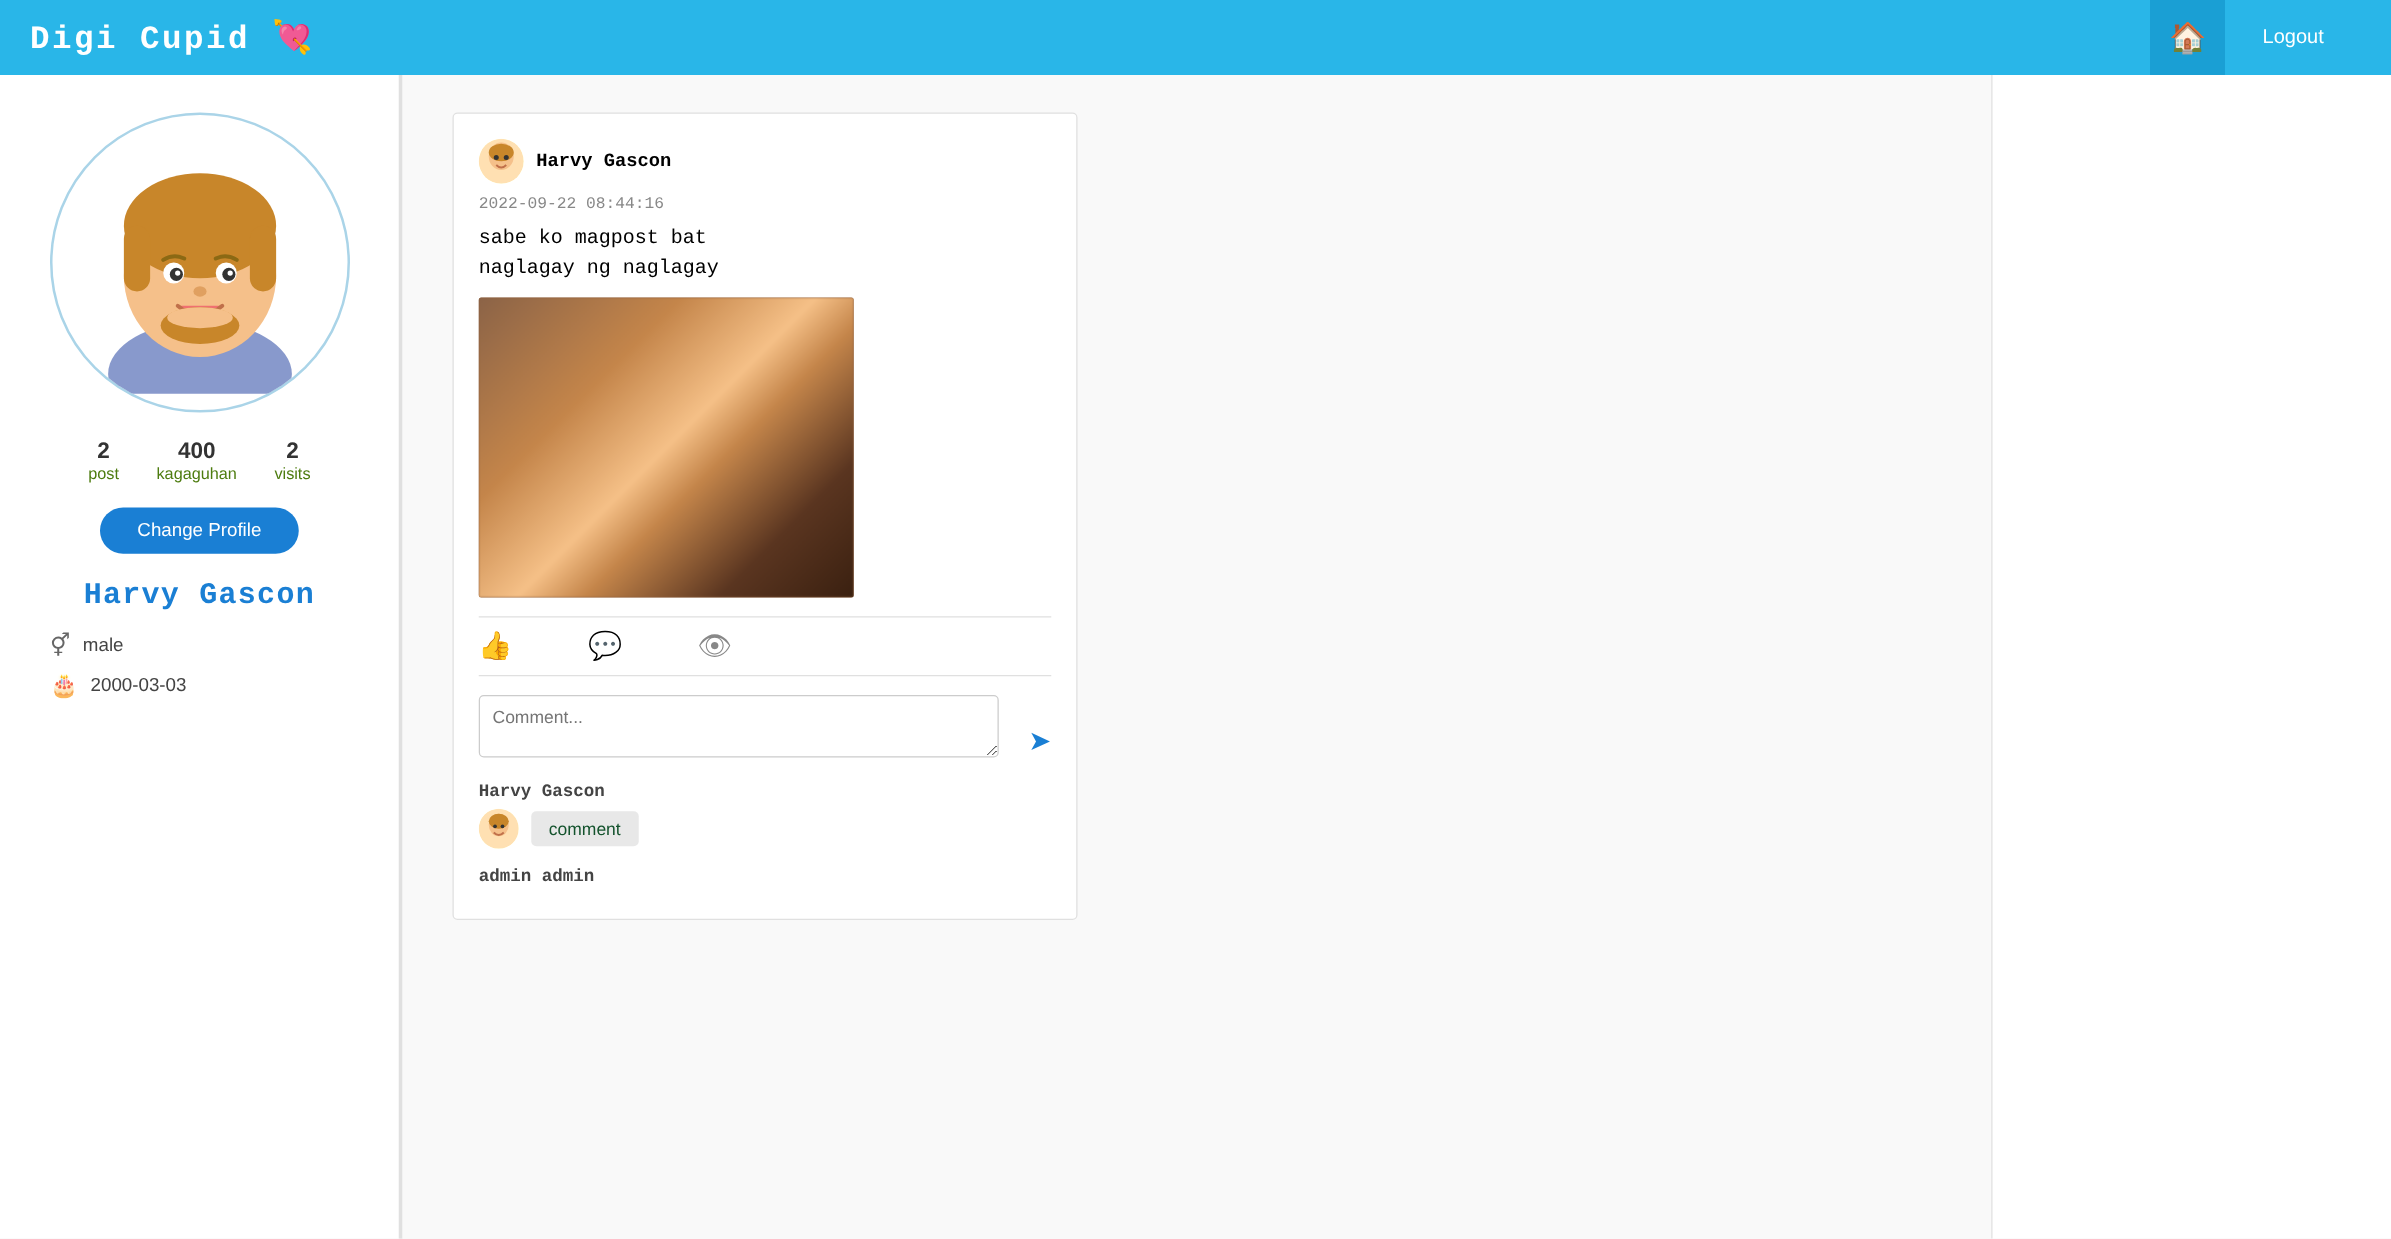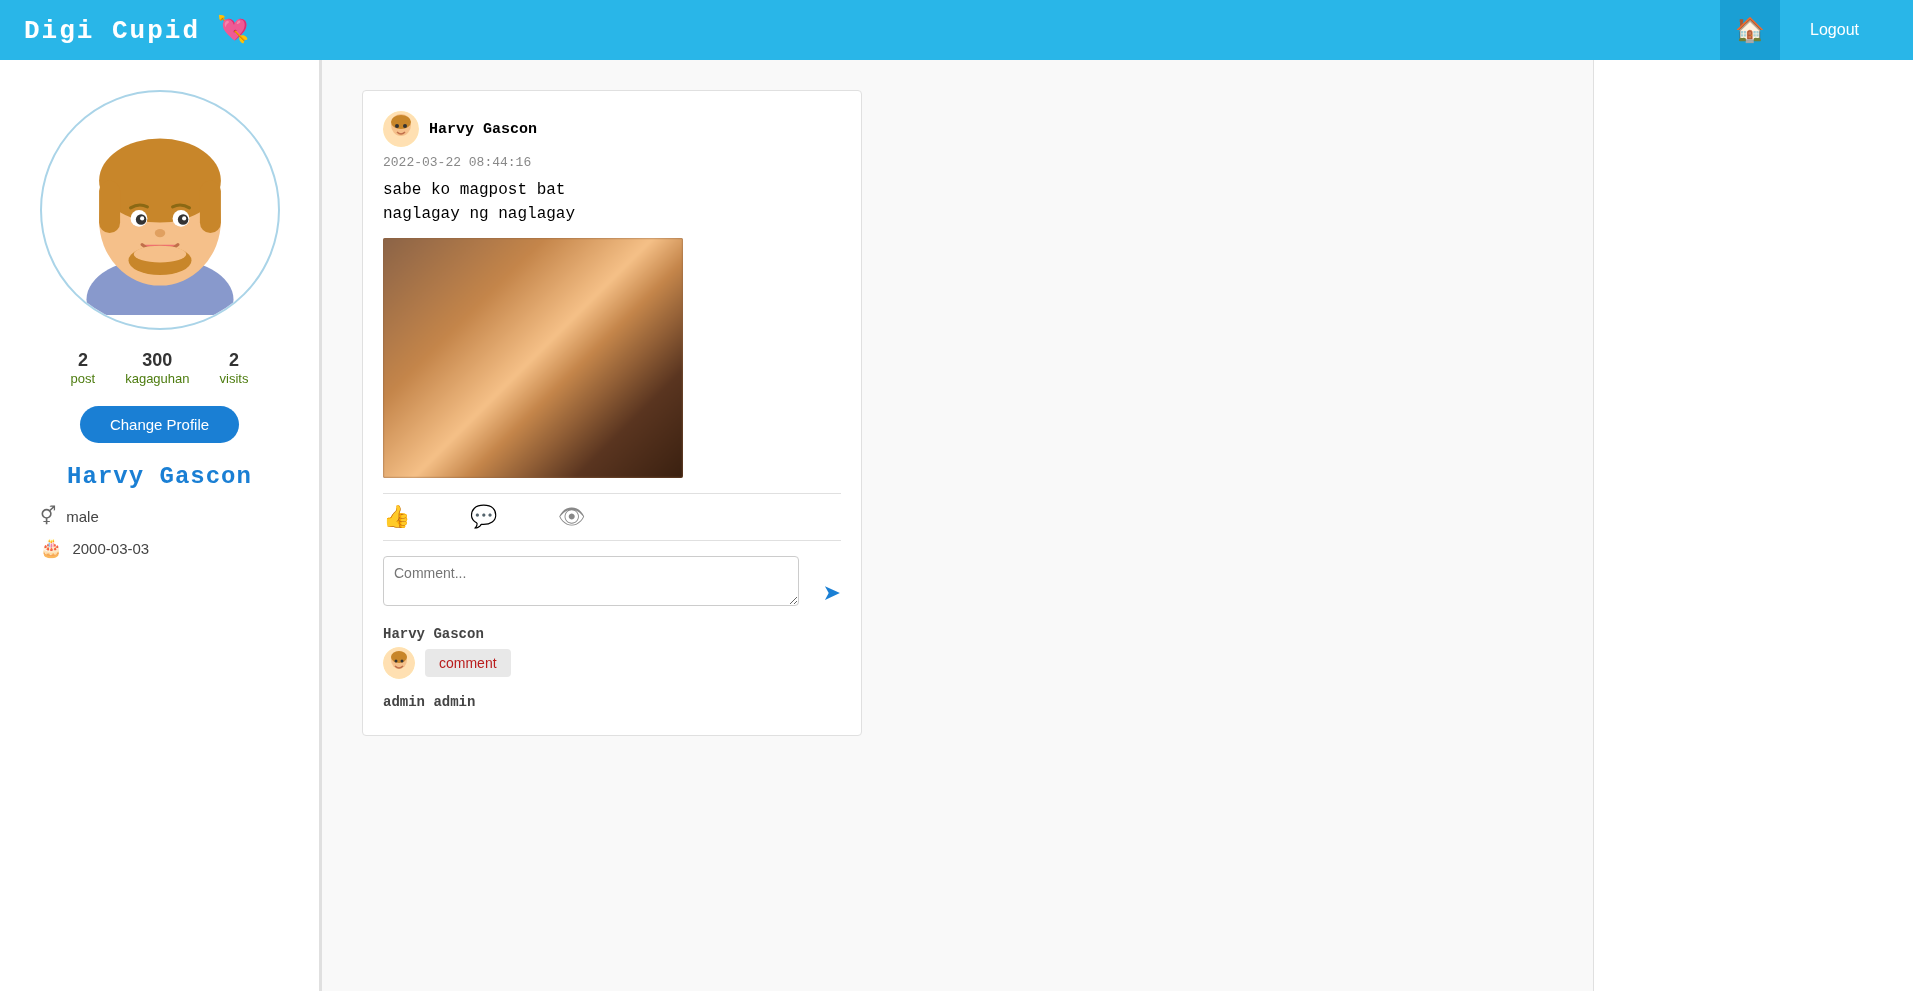--- a/index.html
+++ b/index.html
@@ -274,21 +274,21 @@
       height: 32px;
       border-radius: 50%;
       background: #ffd;
       overflow: hidden;
     }
     .comment-bubble {
       background: #e8e8e8;
       border-radius: 4px;
       padding: 6px 14px;
       font-size: 14px;
-      color: #b91c1c;
+      color: #14532d;
     }
 
     .comment-user2 {
       font-size: 14px;
       font-weight: bold;
       color: #444;
       font-family: 'Courier New', monospace;
       margin-bottom: 5px;
     }
 
@@ -346,21 +346,21 @@
         <ellipse cx="100" cy="142" rx="25" ry="8" fill="#f5c08a"></ellipse>
       </svg>
     </div>
 
     <div class="stats-row">
       <div class="stat-item">
         <span class="stat-number">2</span>
         <span class="stat-label">post</span>
       </div>
       <div class="stat-item">
-        <span class="stat-number">300</span>
+        <span class="stat-number">400</span>
         <span class="stat-label">kagaguhan</span>
       </div>
       <div class="stat-item">
         <span class="stat-number">2</span>
         <span class="stat-label">visits</span>
       </div>
     </div>
 
     <button class="change-profile-btn">Change Profile</button>
 
@@ -391,21 +391,21 @@
             <ellipse cx="18" cy="14" rx="10" ry="11" fill="#f5c08a"></ellipse>
             <ellipse cx="18" cy="11" rx="10" ry="7" fill="#c8862a"></ellipse>
             <circle cx="14" cy="15" r="2" fill="#333"></circle>
             <circle cx="22" cy="15" r="2" fill="#333"></circle>
             <path d="M14 21 Q18 25 22 21" stroke="#c0704a" stroke-width="1.5" fill="none"></path>
           </svg>
         </div>
         <span class="post-username">Harvy Gascon</span>
       </div>
 
-      <div class="post-timestamp">2022-03-22 08:44:16</div>
+      <div class="post-timestamp">2022-09-22 08:44:16</div>
 
       <div class="post-text">
         <span>sabe ko magpost bat</span><br>
         <span>naglagay ng naglagay</span>
       </div>
 
       <div class="post-image">
         <div class="post-image-inner"></div>
       </div>
 

